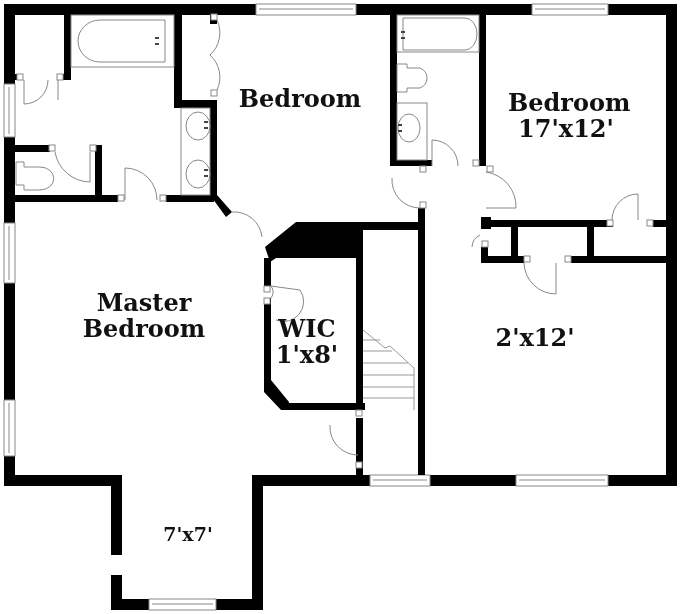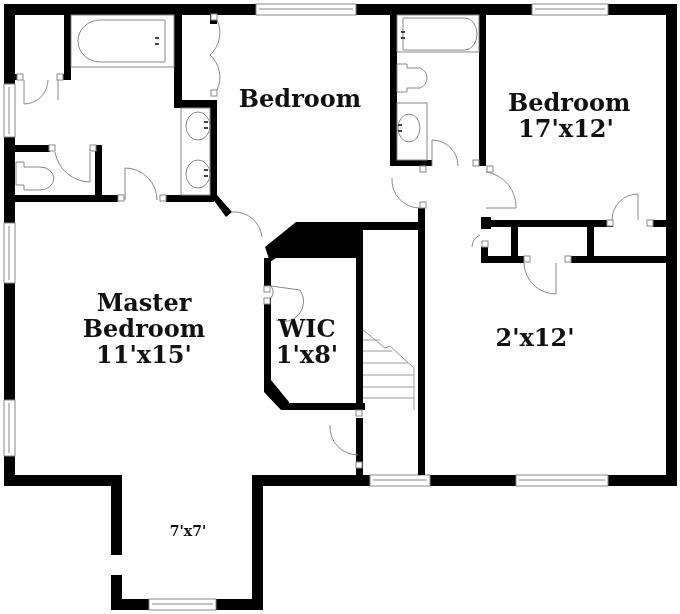--- a/index.html
+++ b/index.html
@@ -9,21 +9,21 @@
     position: absolute;
     font-family: "DejaVu Serif", "Liberation Serif", serif;
     font-weight: bold;
     color: #111111;
     text-align: center;
     line-height: 1.08;
     white-space: nowrap;
   }
   .room-label .name, .room-label .dim { display: block; }
   .lbl-md { font-size: 24px; }
-  .lbl-sm { font-size: 14px; }
+  .lbl-sm { font-size: 19px; }
 </style>
 </head>
 <body>
 
 <svg id="plan" viewBox="0 0 680 614" xmlns="http://www.w3.org/2000/svg">
 
   <g fill="#000">
 
     <rect x="4" y="4" width="252" height="11"></rect>
     <rect x="356" y="4" width="176" height="11"></rect>
@@ -198,21 +198,20 @@
 </div>
 
 <div class="room-label lbl-md" style="left:508px; top:90px; width:116px;">
   <span class="name">Bedroom</span>
   <span class="dim">17'x12'</span>
 </div>
 
 <div class="room-label lbl-md" style="left:82px; top:290px; width:124px;">
   <span class="name">Master</span>
   <span class="name">Bedroom</span>
-  <span class="dim">11'x15'</span>
 </div>
 
 <div class="room-label lbl-md" style="left:271px; top:316px; width:72px;">
   <span class="name">WIC</span>
   <span class="dim">1'x8'</span>
 </div>
 
 <div class="room-label lbl-md" style="left:480px; top:325px; width:110px;">
   <span class="dim">2'x12'</span>
 </div>

